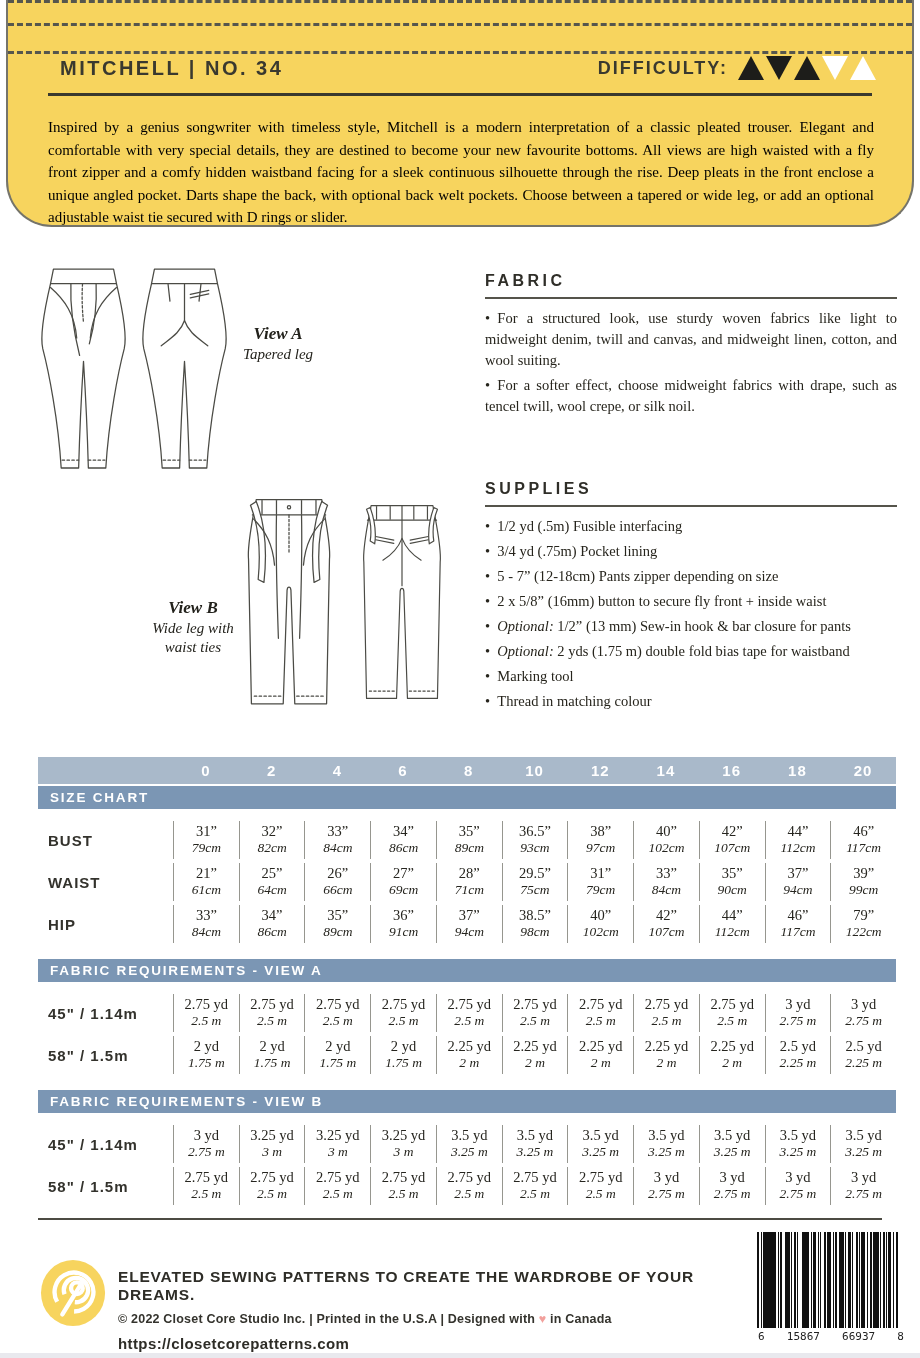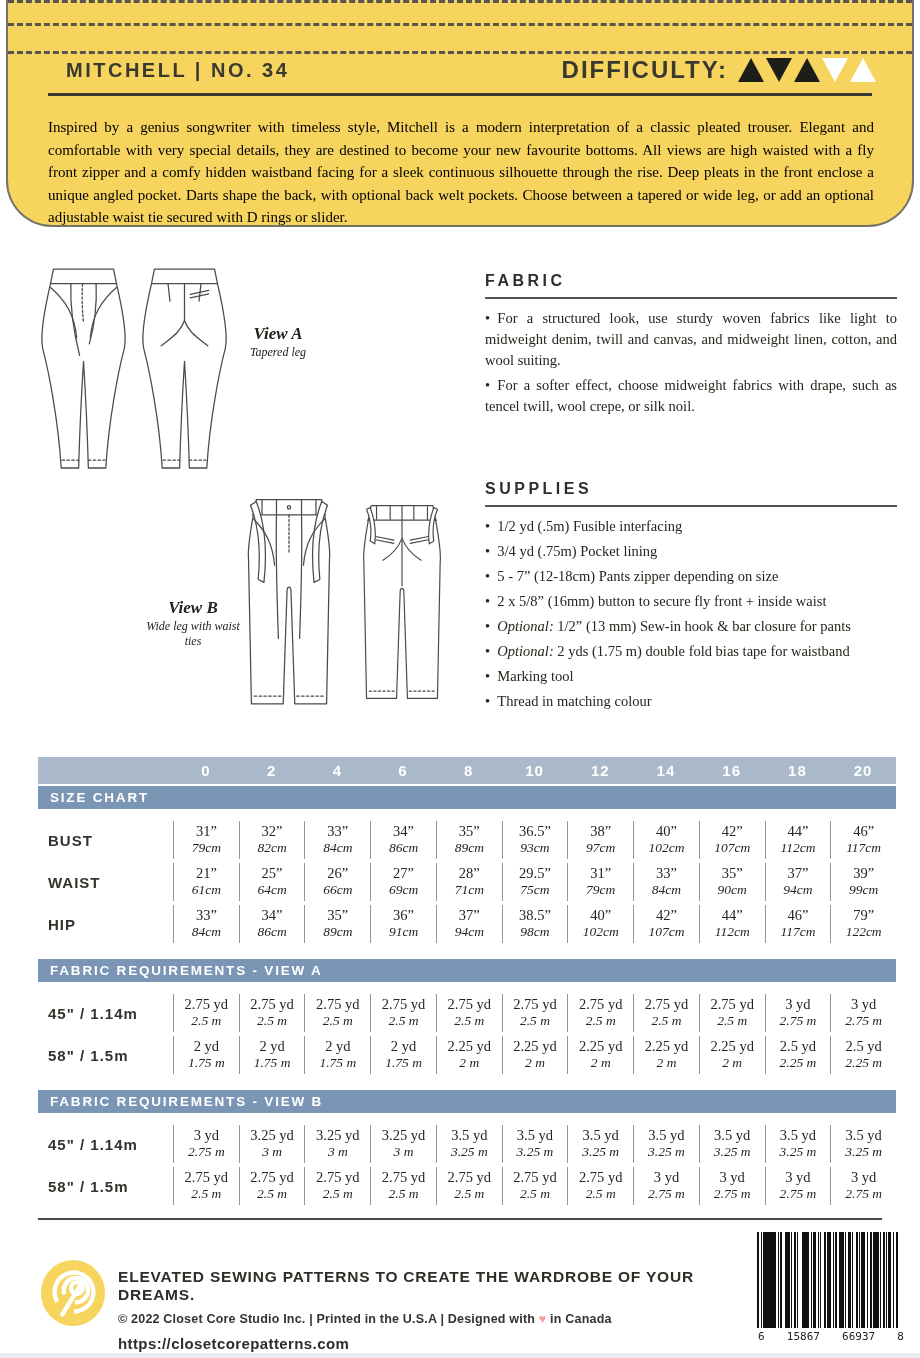--- a/index.html
+++ b/index.html
@@ -5,45 +5,45 @@
   html,body{margin:0;padding:0;background:#ffffff;}
   .page{position:relative;width:920px;height:1358px;background:#ffffff;overflow:hidden;
         font-family:"Liberation Sans",sans-serif;color:#2b2a24;}
 
   
   .yellow-panel{position:absolute;left:6px;right:6px;top:-4px;height:229px;
     background:#F7D45E;border:2px solid #75746a;border-top:none;
     border-radius:0 0 46px 46px;}
   .dash-line{position:absolute;left:0;right:0;height:0;border-top:3px dashed #56564d;}
   .dash-1{top:4px;} .dash-2{top:27px;} .dash-3{top:55px;}
-  .pattern-header{position:absolute;top:60px;left:58px;right:36px;
+  .pattern-header{position:absolute;top:60px;left:52px;right:36px;
     display:flex;justify-content:space-between;align-items:center;text-align:right;}
   .pattern-title{font-size:20px;font-weight:700;letter-spacing:2.5px;color:#3a392f;}
   .difficulty{display:flex;align-items:center;gap:10px;}
-  .difficulty-label{font-size:24px;font-weight:700;letter-spacing:2px;color:#3a392f;}
+  .difficulty-label{font-size:18px;font-weight:700;letter-spacing:2px;color:#3a392f;}
   .tris{display:flex;align-items:center;gap:2px;}
   .tri{width:0;height:0;display:inline-block;}
   .tri.up{border-left:13px solid transparent;border-right:13px solid transparent;border-bottom:24px solid #1d1d1a;}
   .tri.down{border-left:13px solid transparent;border-right:13px solid transparent;border-top:24px solid #1d1d1a;}
   .tri.up.light{border-bottom-color:#ffffff;}
   .tri.down.light{border-top-color:#ffffff;}
   .header-rule{position:absolute;top:97px;left:40px;right:40px;border-top:3px solid #3a392f;}
   .description{position:absolute;top:105px;left:40px;right:38px;
     font-family:"Liberation Serif",serif;font-size:15px;line-height:1.5;
     text-align:justify;color:#000000;}
 
   
   .illust{position:absolute;}
   .illust svg{display:block;}
   .line-art{stroke:#4b4b45;stroke-width:1.3;fill:none;stroke-linecap:round;stroke-linejoin:round;}
   .fill-art{stroke:#4b4b45;stroke-width:1.3;fill:#ffffff;stroke-linejoin:round;}
   .view-label{position:absolute;font-family:"Liberation Serif",serif;font-style:italic;
     text-align:center;color:#23221c;}
   .vname{font-weight:700;font-size:17px;line-height:1.3;}
-  .vsub{font-size:12px;line-height:1.25;}
+  .vsub{font-size:15px;line-height:1.25;}
 
   
   .section{position:absolute;left:485px;width:412px;}
   .sec-head{font-size:16px;font-weight:700;letter-spacing:3.5px;color:#2f2e28;
     border-bottom:2px solid #55544b;padding-bottom:7px;margin:0 0 9px 0;}
   .bullet-para{font-family:"Liberation Serif",serif;font-size:14.5px;line-height:1.45;
     text-align:justify;margin:0 0 4px 0;color:#26241c;}
   .supplies-list{list-style:none;margin:4px 0 0 0;padding:0;
     font-family:"Liberation Serif",serif;font-size:14.5px;line-height:1.38;color:#26241c;}
   .supplies-list li{margin:0 0 5px 0;}

